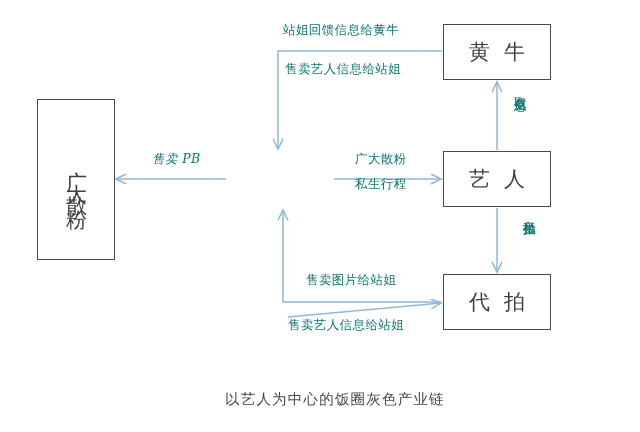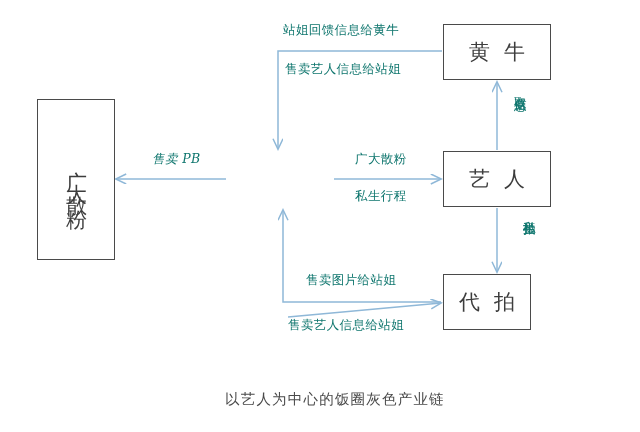--- a/index.html
+++ b/index.html
@@ -105,35 +105,35 @@
 
 
   <div class="node" style="left:443px; top:24px; width:108px; height:56px;">
     <span class="node-label">黄牛</span>
   </div>
 
   <div class="node" style="left:443px; top:151px; width:108px; height:56px;">
     <span class="node-label">艺人</span>
   </div>
 
-  <div class="node" style="left:443px; top:274px; width:88px; height:56px;">
+  <div class="node" style="left:443px; top:274px; width:108px; height:56px;">
     <span class="node-label">代拍</span>
   </div>
 
   <div class="edge-label" style="left:152px; top:151px;font-style:italic;">售卖 PB</div>
 
   <div class="edge-label" style="left:283px; top:22px;">站姐回馈信息给黄牛</div>
 
   <div class="edge-label" style="left:285px; top:61px;">售卖艺人信息给站姐</div>
 
   <div class="edge-label vert" style="left:514px; top:87px;">盗取信息</div>
 
   <div class="edge-label" style="left:355px; top:151px;">广大散粉</div>
 
-  <div class="edge-label" style="left:355px; top:188px;text-align:center;">私生行程</div>
+  <div class="edge-label" style="left:355px; top:176px;text-align:center;">私生行程</div>
 
   <div class="edge-label vert" style="left:523px; top:211px;">私生拍摄</div>
 
   <div class="edge-label" style="left:306px; top:272px;">售卖图片给站姐</div>
 
   <div class="edge-label" style="left:288px; top:317px;">售卖艺人信息给站姐</div>
 
   <div class="caption" style="left:225px; top:390px;">以艺人为中心的饭圈灰色产业链</div>
 
 </div>

